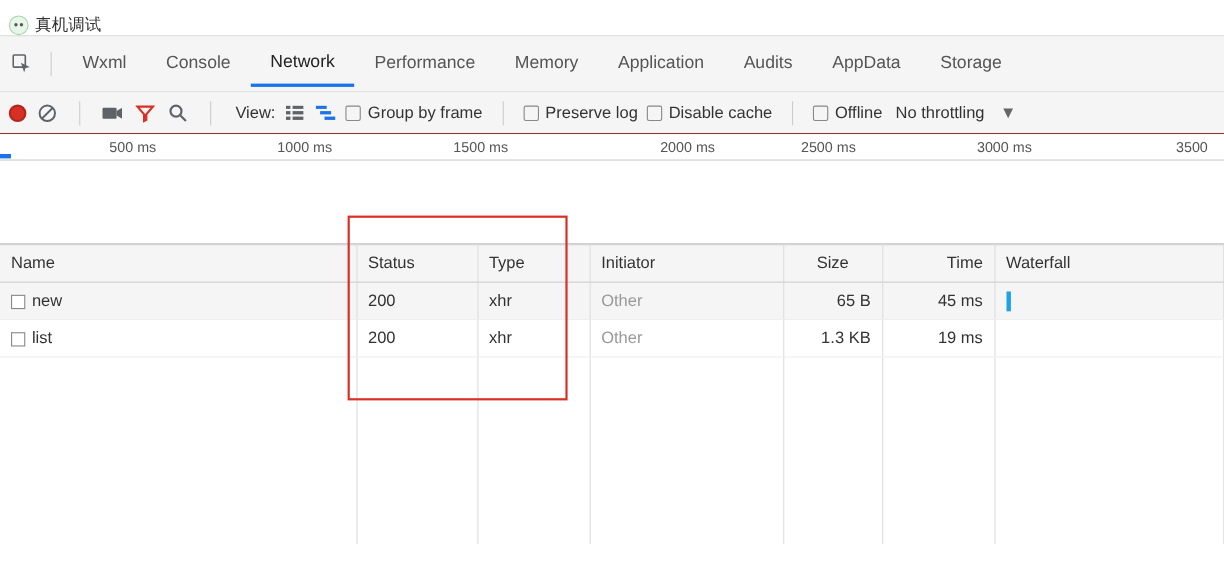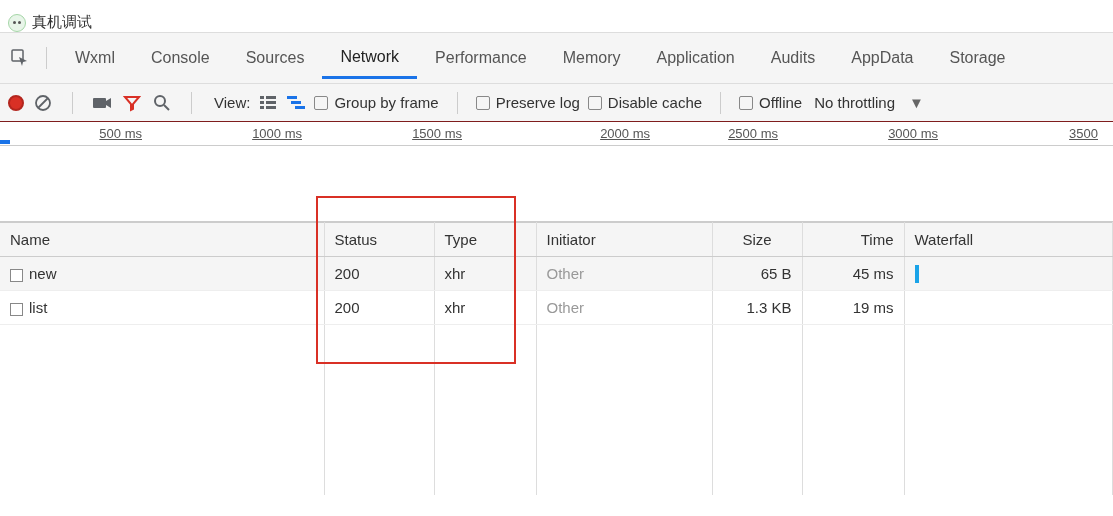--- a/index.html
+++ b/index.html
@@ -27,21 +27,21 @@
   .filter-btn svg { stroke: #d93025; }
   .view-label { color: #333; margin-left: 4px; }
   .view-icon { width: 20px; height: 20px; display: flex; align-items: center; justify-content: center; }
   .checkbox-group { display: flex; align-items: center; gap: 6px; color: #333; font-size: 15px; }
   .chk { width: 14px; height: 14px; border: 1px solid #888; border-radius: 2px; background: #f5f5f5; }
   .throttle { color: #333; margin-left: 4px; }
   .dropdown-arrow { color: #666; margin-left: 6px; }
   
   
   .timeline { position: relative; height: 24px; border-bottom: 1px solid #ccc; background: #fff; overflow: hidden; }
-  .tick { position: absolute; top: 4px; font-size: 13px; color: #555; transform: translateX(-100%); text-decoration: underline; }
+  .tick { position: absolute; top: 4px; font-size: 13px; color: #555; transform: translateX(-100%); }
   .timeline-bar { position: absolute; left: 0; top: 18px; width: 10px; height: 4px; background: #1a73e8; }
   
   
   .overview { height: 76px; border-bottom: 1px solid #ccc; background: #fff; }
   
   
   .table-wrap { position: relative; }
   table { border-collapse: collapse; width: 100%; table-layout: fixed; }
   th, td { text-align: left; padding: 6px 10px; border-right: 1px solid #ddd; font-weight: normal; height: 34px; font-size: 15px; }
   th { background: #f5f5f5; border-bottom: 1px solid #ccc; border-top: 1px solid #ccc; color: #333; }
@@ -82,23 +82,20 @@
         <path d="M8 8 L16 12 L12 13 L11 17 Z" fill="#5f6368" stroke="none"></path>
       </svg>
   </span>
   <span class="vdiv"></span>
   <div class="tab">
       <span>Wxml</span>
     </div>
   <div class="tab">
       <span>Console</span>
     </div>
-  <div class="tab">
-      <span>Sources</span>
-    </div>
   <div class="tab active">
       <span>Network</span>
     </div>
   <div class="tab">
       <span>Performance</span>
     </div>
   <div class="tab">
       <span>Memory</span>
     </div>
   <div class="tab">

